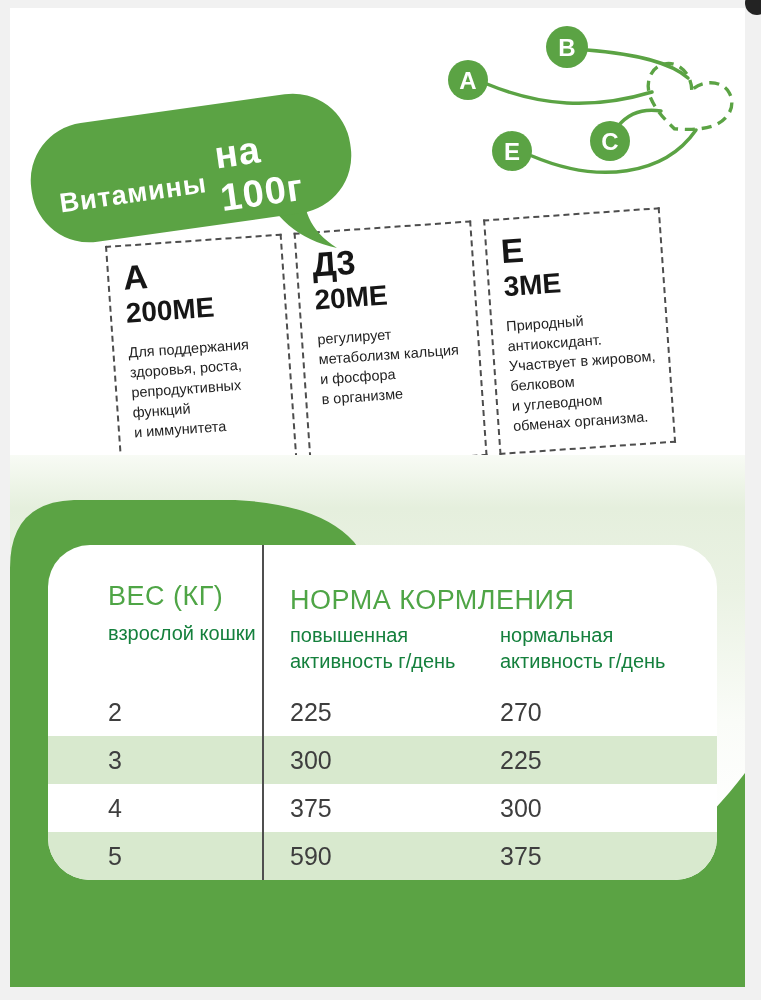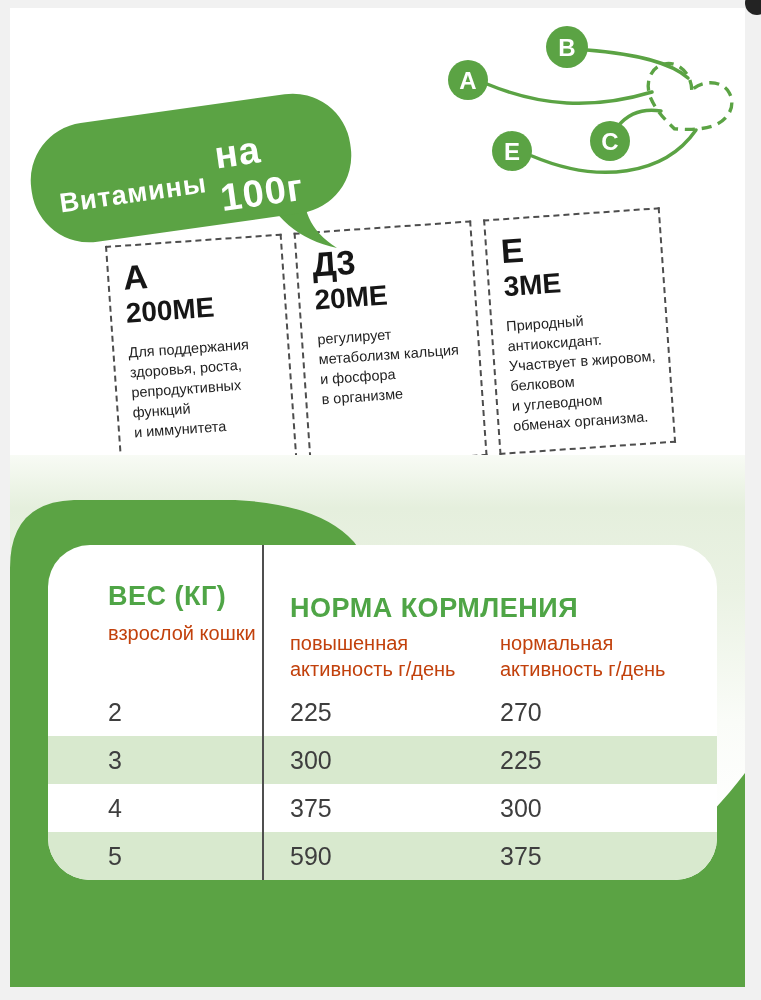--- a/index.html
+++ b/index.html
@@ -36,25 +36,25 @@
   .vdesc{font-size:14.5px;line-height:1.38;margin-top:13px;color:#222;}
 
   
   .feeding-section{position:absolute;left:0;top:447px;width:735px;height:532px;}
   .section-bg{position:absolute;left:0;top:0;}
   .card{
     position:absolute;left:38px;top:90px;width:669px;height:335px;background:#ffffff;
     border-radius:42px;overflow:hidden;
   }
   .divider{position:absolute;left:214px;top:0;bottom:0;width:2px;background:#4f4f4f;z-index:3;}
-  .t-green{font-size:27px;font-weight:700;color:#4fa546;letter-spacing:.5px;}
-  .t-sub{font-size:20px;color:#c2410c;line-height:1.28;}
+  .t-green{font-size:27px;font-weight:400;color:#4fa546;letter-spacing:.5px;}
+  .t-sub{font-size:20px;color:#15803d;line-height:1.28;}
   .th-left{position:absolute;left:60px;top:36px;}
   .th-left .t-sub{margin-top:9px;}
-  .th-right{position:absolute;left:242px;top:48px;width:420px;}
+  .th-right{position:absolute;left:242px;top:40px;width:420px;}
   .sub2{position:absolute;left:0;top:38px;width:180px;}
   .sub3{position:absolute;left:210px;top:38px;width:180px;}
   .rows{position:absolute;left:0;top:143px;width:100%;}
   .row{position:relative;height:48px;}
   .row.alt{background:#d8e9ce;}
   .row span{position:absolute;top:50%;transform:translateY(-50%);font-size:25px;color:#3e3e3e;}
   .c1{left:60px;} .c2{left:242px;} .c3{left:452px;}
 </style>
 </head>
 <body>

